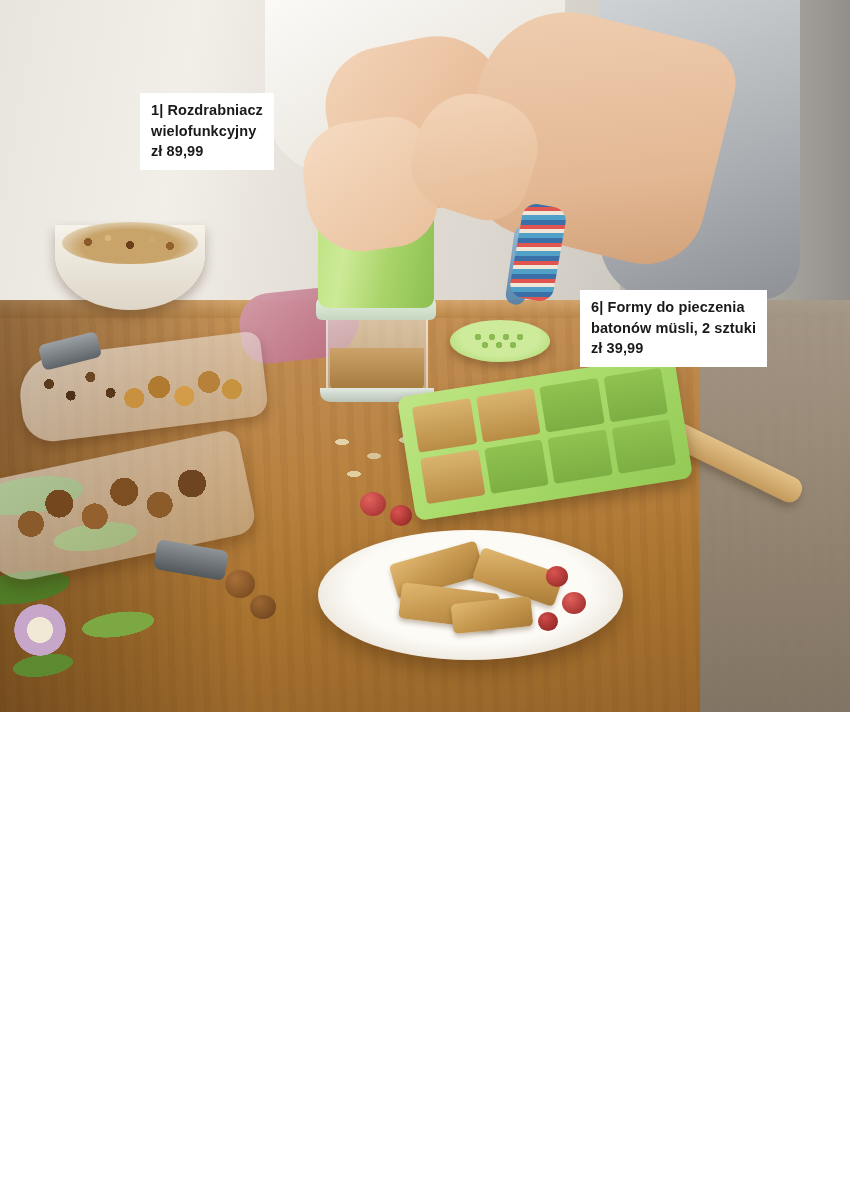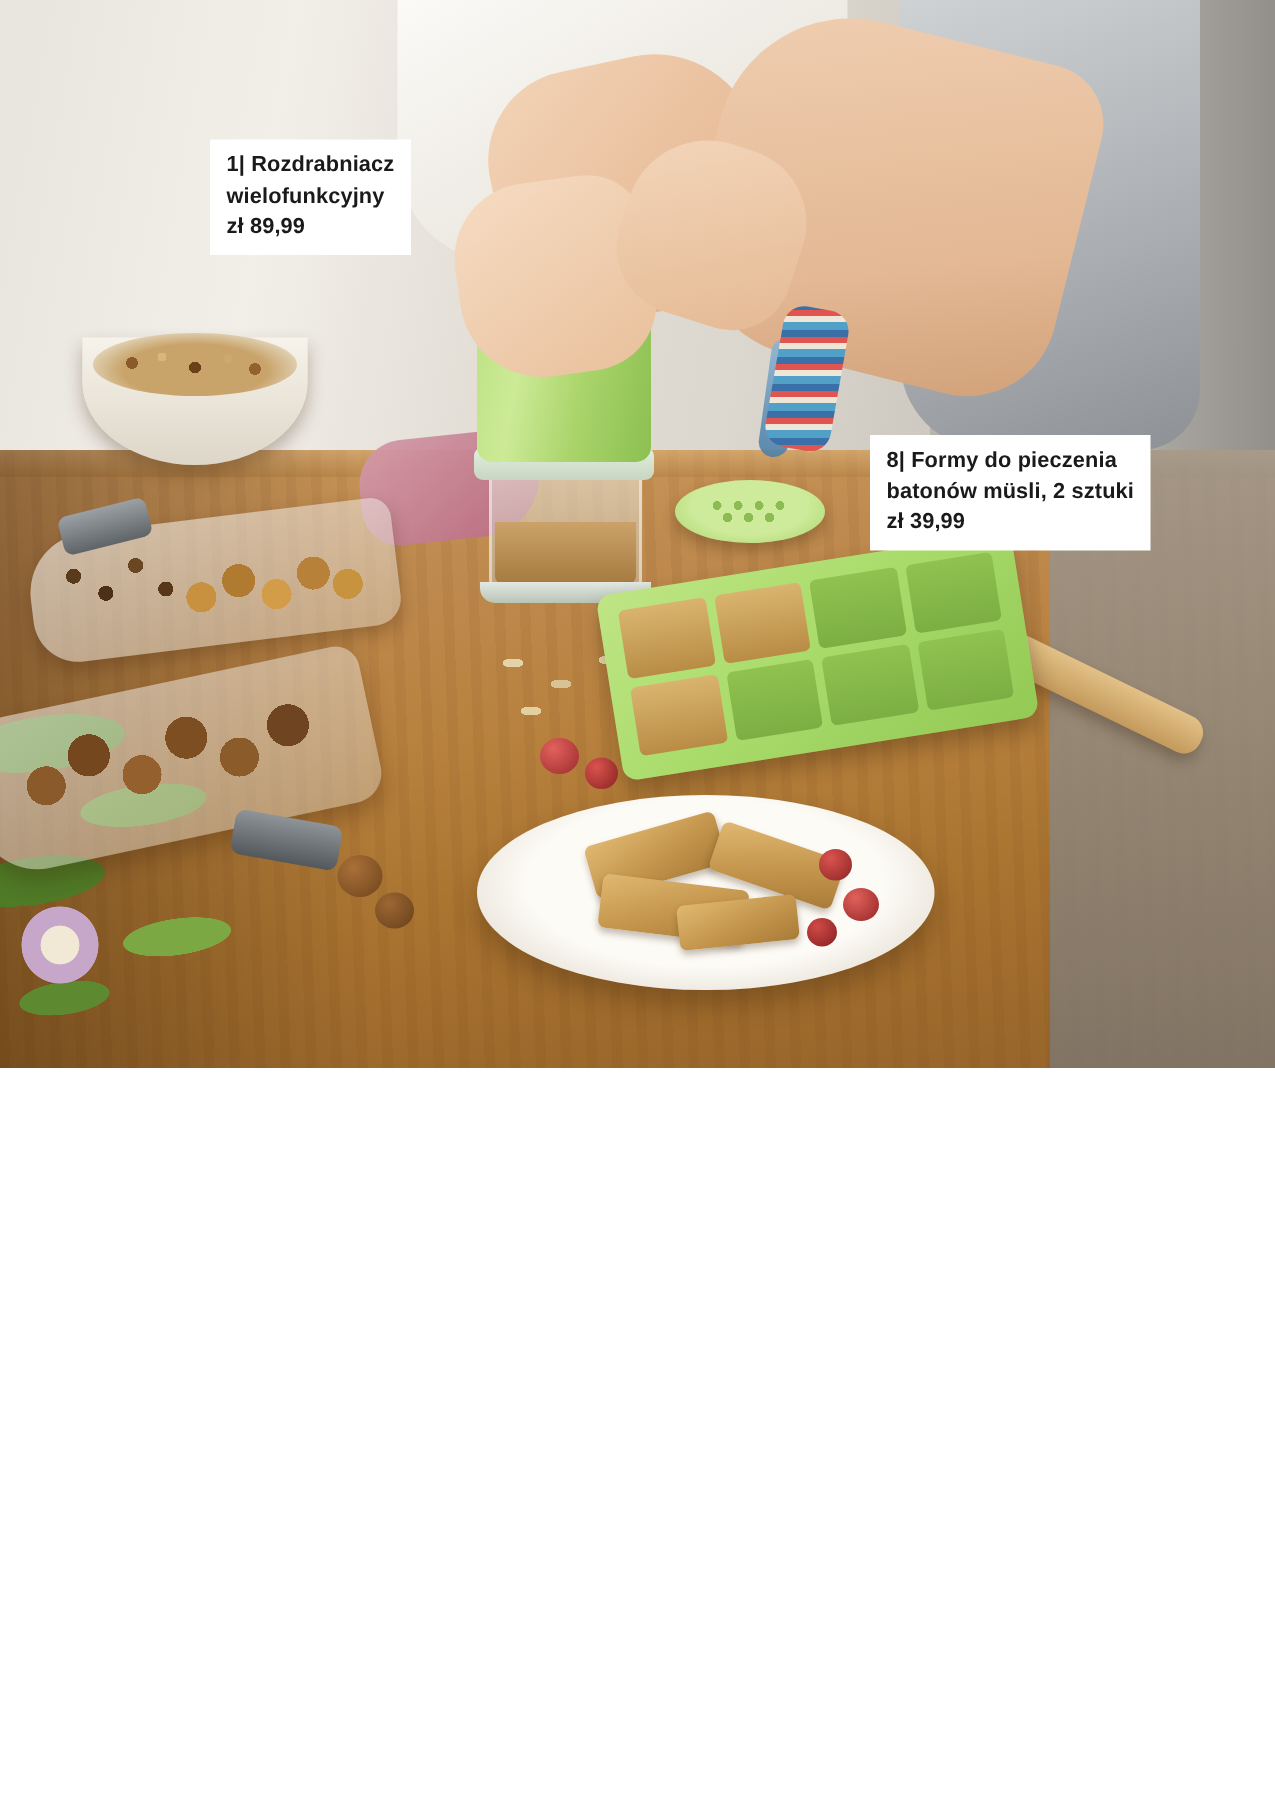--- a/index.html
+++ b/index.html
@@ -424,21 +424,21 @@
     <div class="bar b2"></div>
     <div class="bar b3"></div>
     <div class="bar b4"></div>
     <div class="berry-d"></div>
     <div class="berry-e"></div>
     <div class="berry-f"></div>
 
     <div class="callout callout-1">1| Rozdrabniacz
  wielofunkcyjny
  zł 89,99</div>
-    <div class="callout callout-2">8| Formy do pieczenia
+    <div class="callout callout-2">6| Formy do pieczenia
  batonów müsli, 2 sztuki
  zł 39,99</div>
   </div>
 
   <div class="bottom">
     
 
     
 
     

